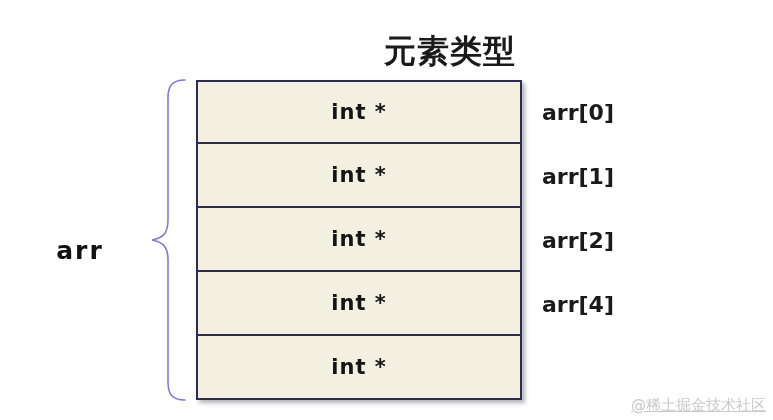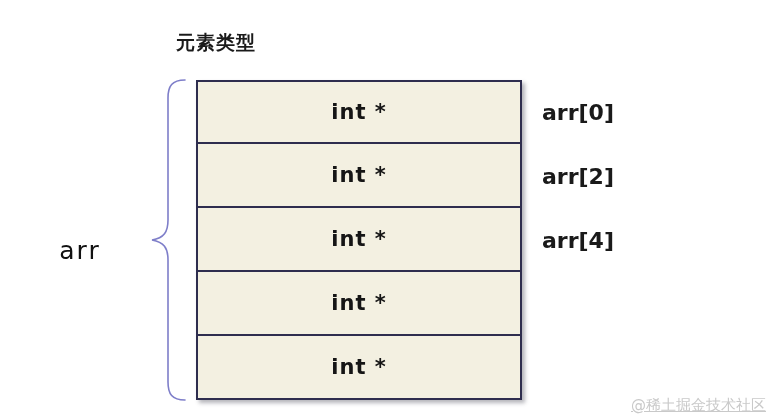--- a/index.html
+++ b/index.html
@@ -10,25 +10,25 @@
   }
   .canvas {
     position: relative;
     width: 773px;
     height: 420px;
     background: #ffffff;
     overflow: hidden;
   }
   .diagram-title {
     position: absolute;
-    left: 176px;
+    left: 190px;
     top: 30px;
     width: 326px;
-    text-align: left;
-    font-size: 19px;
+    text-align: right;
+    font-size: 32px;
     font-weight: bold;
     color: #1a1a1a;
     letter-spacing: 1px;
   }
   .box-stack {
     position: absolute;
     left: 196px;
     top: 80px;
     width: 326px;
     box-shadow: 3px 3px 4px rgba(90, 90, 105, 0.45);
@@ -74,21 +74,21 @@
     width: 50px;
     height: 336px;
   }
   .array-name {
     position: absolute;
     left: 45px;
     top: 236px;
     width: 70px;
     text-align: center;
     font-size: 25px;
-    font-weight: normal;
+    font-weight: bold;
     color: #111111;
     letter-spacing: 2px;
   }
   .watermark {
     position: absolute;
     right: 7px;
     bottom: 5px;
     font-size: 15px;
     color: #c9c9c9;
     text-decoration: underline;
@@ -114,20 +114,21 @@
     <div class="array-cell">
       <span class="cell-type">int *</span>
     </div>
     <div class="array-cell">
       <span class="cell-type">int *</span>
     </div>
   </div>
 
   <div class="index-labels">
     <div class="index-label">arr[0]</div>
+    <div class="index-label">arr[1]</div>
     <div class="index-label">arr[2]</div>
     <div class="index-label">arr[4]</div>
   </div>
 
   <svg class="brace-svg" viewBox="0 0 50 336" xmlns="http://www.w3.org/2000/svg">
     <path d="M 45 8
              C 32 8, 28 14, 28 26
              L 28 148
              C 28 160, 24 166, 12 168
              C 24 170, 28 176, 28 188

